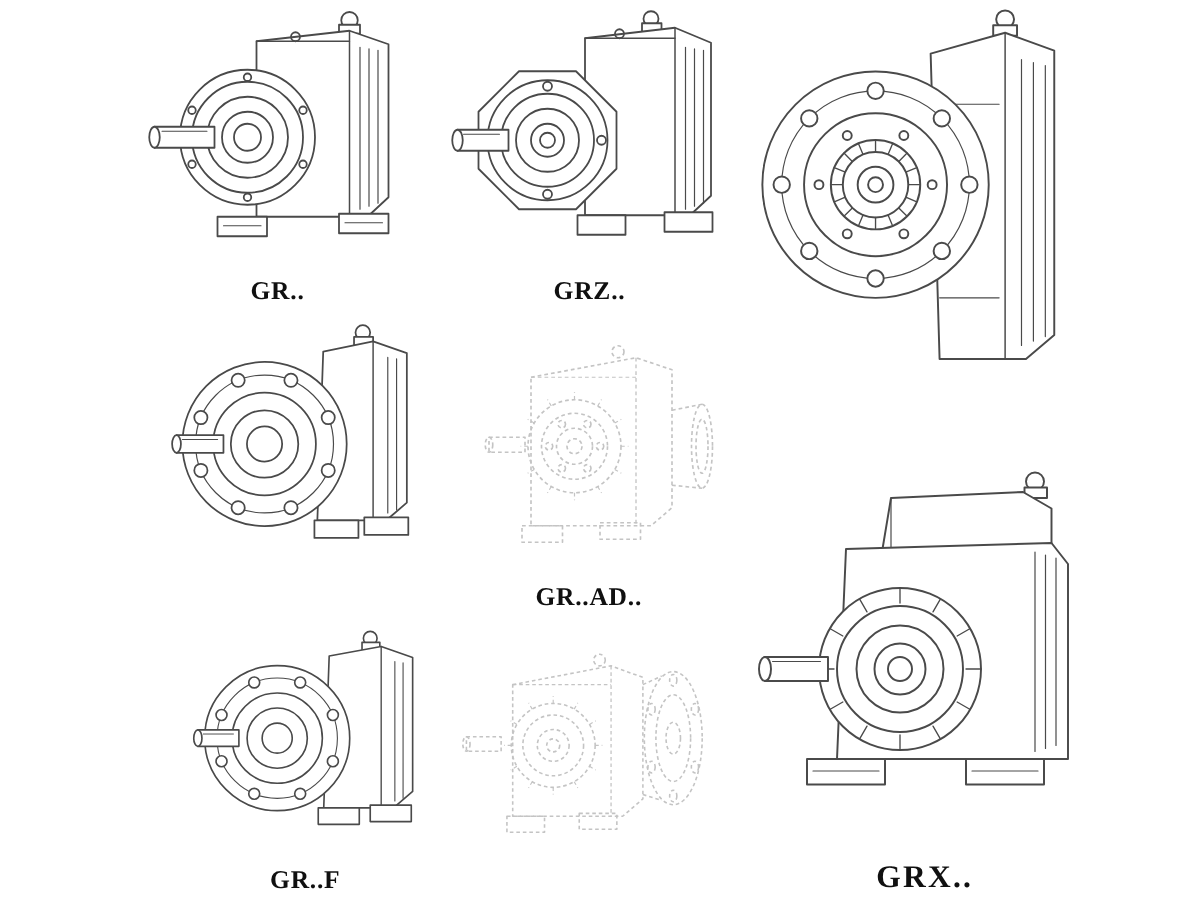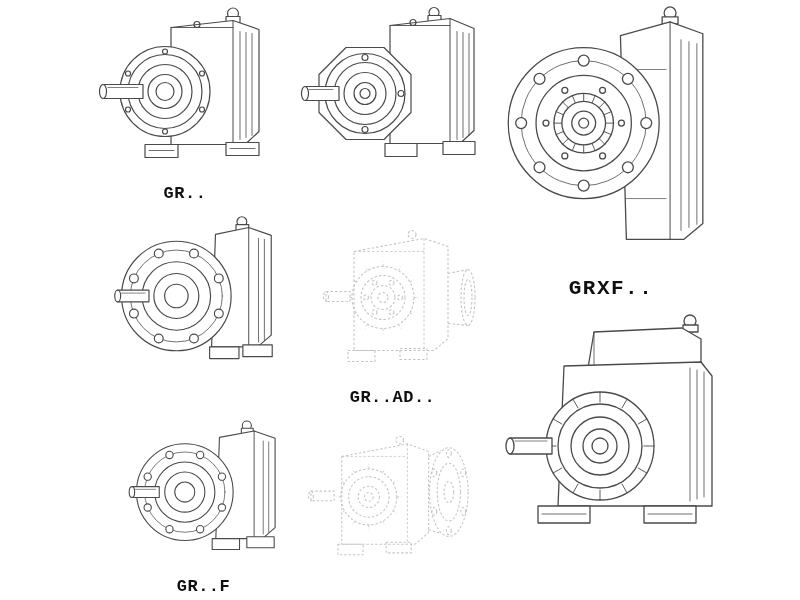--- a/index.html
+++ b/index.html
@@ -1,18 +1,18 @@
 <!DOCTYPE html>
 <html style="--line: #4a4a4a; --ghost: #c4c4c4; --background: #ffffff; --label: #101010;"><head>
 <meta charset="utf-8">
 <style>
   *{box-sizing:border-box}
   html,body{margin:0;padding:0;background:#ffffff}
   .canvas{position:relative;width:800px;height:600px;background:var(--background,#fff);
-          overflow:hidden;font-family:Liberation Mono, monospace}
+          overflow:hidden;font-family:Liberation Serif, serif}
   .model{position:absolute;margin:0;display:flex;flex-direction:column}
   .model svg{width:100%;height:calc(100% - 22px);display:block}
   g.art{stroke:var(--line,#4a4a4a);stroke-linejoin:round;stroke-linecap:round}
   g.ghost{stroke:var(--ghost,#c4c4c4);stroke-dasharray:2.5 2;stroke-linejoin:round}
   .lbl{text-align:center;font-weight:700;font-size:17px;letter-spacing:.5px;
        color:var(--label,#101010);height:22px;line-height:22px}
   .lbl.big{font-size:21px;letter-spacing:1.5px}
 </style>
 </head>
 <body>
@@ -71,20 +71,21 @@
         <circle cx="72" cy="91" r="5"></circle>
         <circle cx="108" cy="91" r="3"></circle>
           <circle cx="72" cy="127" r="3"></circle>
         <circle cx="36" cy="91" r="3"></circle>
           <circle cx="72" cy="55" r="3"></circle>
         <path d="M12,84 h34 v14 h-34 z" fill="#fff"></path>
         <ellipse cx="12" cy="91" rx="3.5" ry="7" fill="#fff"></ellipse>
         <path d="M16,87 h24" stroke-width="0.7"></path>
       </g>
     </svg>
+    <figcaption class="lbl">GRZ..</figcaption>
   </figure>
 
   <figure class="model" style="left:497px;top:0;width:228px;height:300px">
     <svg viewBox="0 0 225 280">
       <g class="art" fill="none" stroke-width="1.3">
         <circle cx="172" cy="13" r="6"></circle>
         <path d="M164,17 h16 v7 h-16 z" fill="#fff"></path>
         <path d="M122,36 L172,22 L205,34 L205,225 L186,241 L128,241 Z" fill="#fff"></path>
         <path d="M172,22 V241" stroke-width="1"></path>
         <path d="M183,40 V232 M191,42 V229 M199,44 V226" stroke-width="0.8"></path>
@@ -106,21 +107,20 @@
         <circle cx="123" cy="124" r="3"></circle>
           <circle cx="104" cy="157" r="3"></circle>
           <circle cx="66" cy="157" r="3"></circle>
         <circle cx="47" cy="124" r="3"></circle>
           <circle cx="66" cy="91" r="3"></circle>
           <circle cx="104" cy="91" r="3"></circle>
         <circle cx="85" cy="124" r="12"></circle>
         <circle cx="85" cy="124" r="5"></circle>
       </g>
     </svg>
-    <figcaption class="lbl big">GRXF..</figcaption>
   </figure>
 
   <figure class="model" style="left:90px;top:207px;width:205px;height:200px">
     <svg viewBox="0 0 205 182">
       <g class="art" fill="none" stroke-width="1.2">
         <circle cx="153" cy="15" r="5"></circle>
         <path d="M147,18 h13 v6 h-13 z" fill="#fff"></path>
         <path d="M126,28 L160,21 L183,29 L183,131 L169,143 L122,143 Z" fill="#fff"></path>
         <path d="M160,21 V143" stroke-width="1"></path>
         <path d="M170,32 V138 M176,33 V136" stroke-width="0.8"></path>
@@ -191,20 +191,21 @@
         <path stroke-width="0.9" d="M150,138 L160,138 M144.1,160 L152.8,165 M128,176.1 L133,184.8 M106,182 L106,192 M84,176.1 L79,184.8 M67.9,160 L59.2,165 M62,138 L52,138 M67.9,116 L59.2,111 M84,99.9 L79,91.2 M106,94 L106,84 M128,99.9 L133,91.2 M144.1,116 L152.8,111"></path>
         <circle cx="106" cy="138" r="42"></circle>
         <circle cx="106" cy="138" r="29"></circle>
         <circle cx="106" cy="138" r="17"></circle>
         <circle cx="106" cy="138" r="8"></circle>
         <path d="M16,130 h42 v16 h-42 z" fill="#fff"></path>
         <ellipse cx="16" cy="138" rx="4" ry="8" fill="#fff"></ellipse>
         <path d="M21,133 h32" stroke-width="0.7"></path>
       </g>
     </svg>
+    <figcaption class="lbl big">GRX..</figcaption>
   </figure>
 
   <figure class="model" style="left:101px;top:410px;width:205px;height:188px">
     <svg viewBox="0 0 205 182">
       <g class="art" fill="none" stroke-width="1.2">
         <circle cx="150" cy="17" r="5"></circle>
         <path d="M144,20 h13 v6 h-13 z" fill="#fff"></path>
         <path d="M120,30 L158,23 L181,31 L181,129 L167,141 L116,141 Z" fill="#fff"></path>
         <path d="M158,23 V141" stroke-width="1"></path>
         <path d="M168,34 V136 M174,35 V134" stroke-width="0.8"></path>

